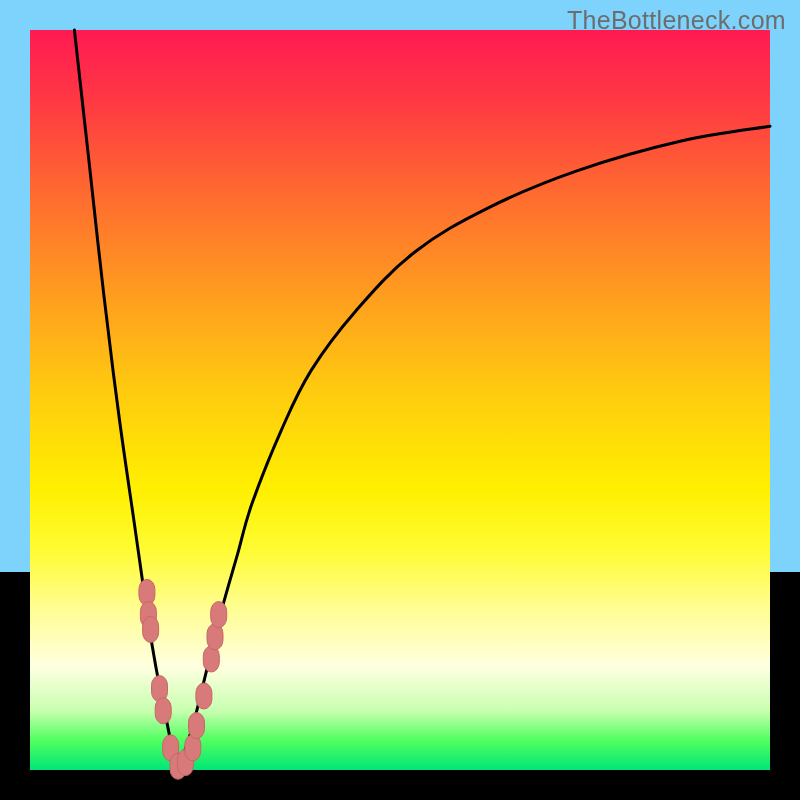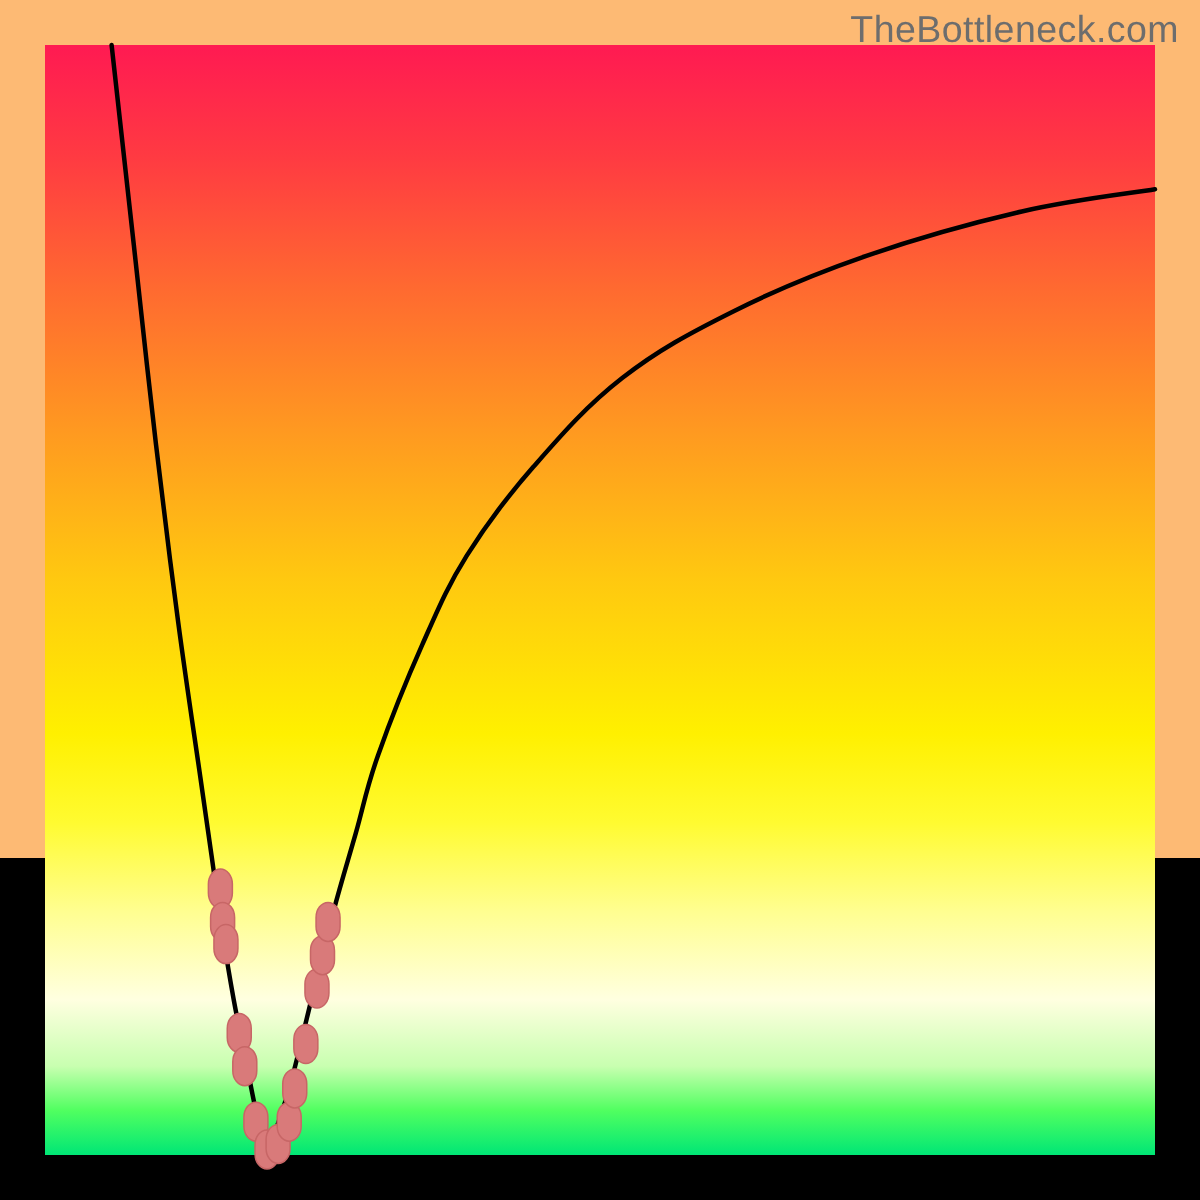--- a/index.html
+++ b/index.html
@@ -8,21 +8,21 @@
     width: 800px;
     height: 800px;
     overflow: hidden;
     background: #000;
     font-family: Arial, Helvetica, sans-serif;
   }
   .frame {
     position: relative;
     width: 800px;
     height: 572px;
-    background: #fdba74;
+    background: #7dd3fc;
   }
   .plot-area {
     position: absolute;
     left: 30px;
     top: 30px;
     width: 740px;
     height: 740px;
     background: linear-gradient(to bottom,
       #ff1a52 0%,
       #ff3a42 10%,

